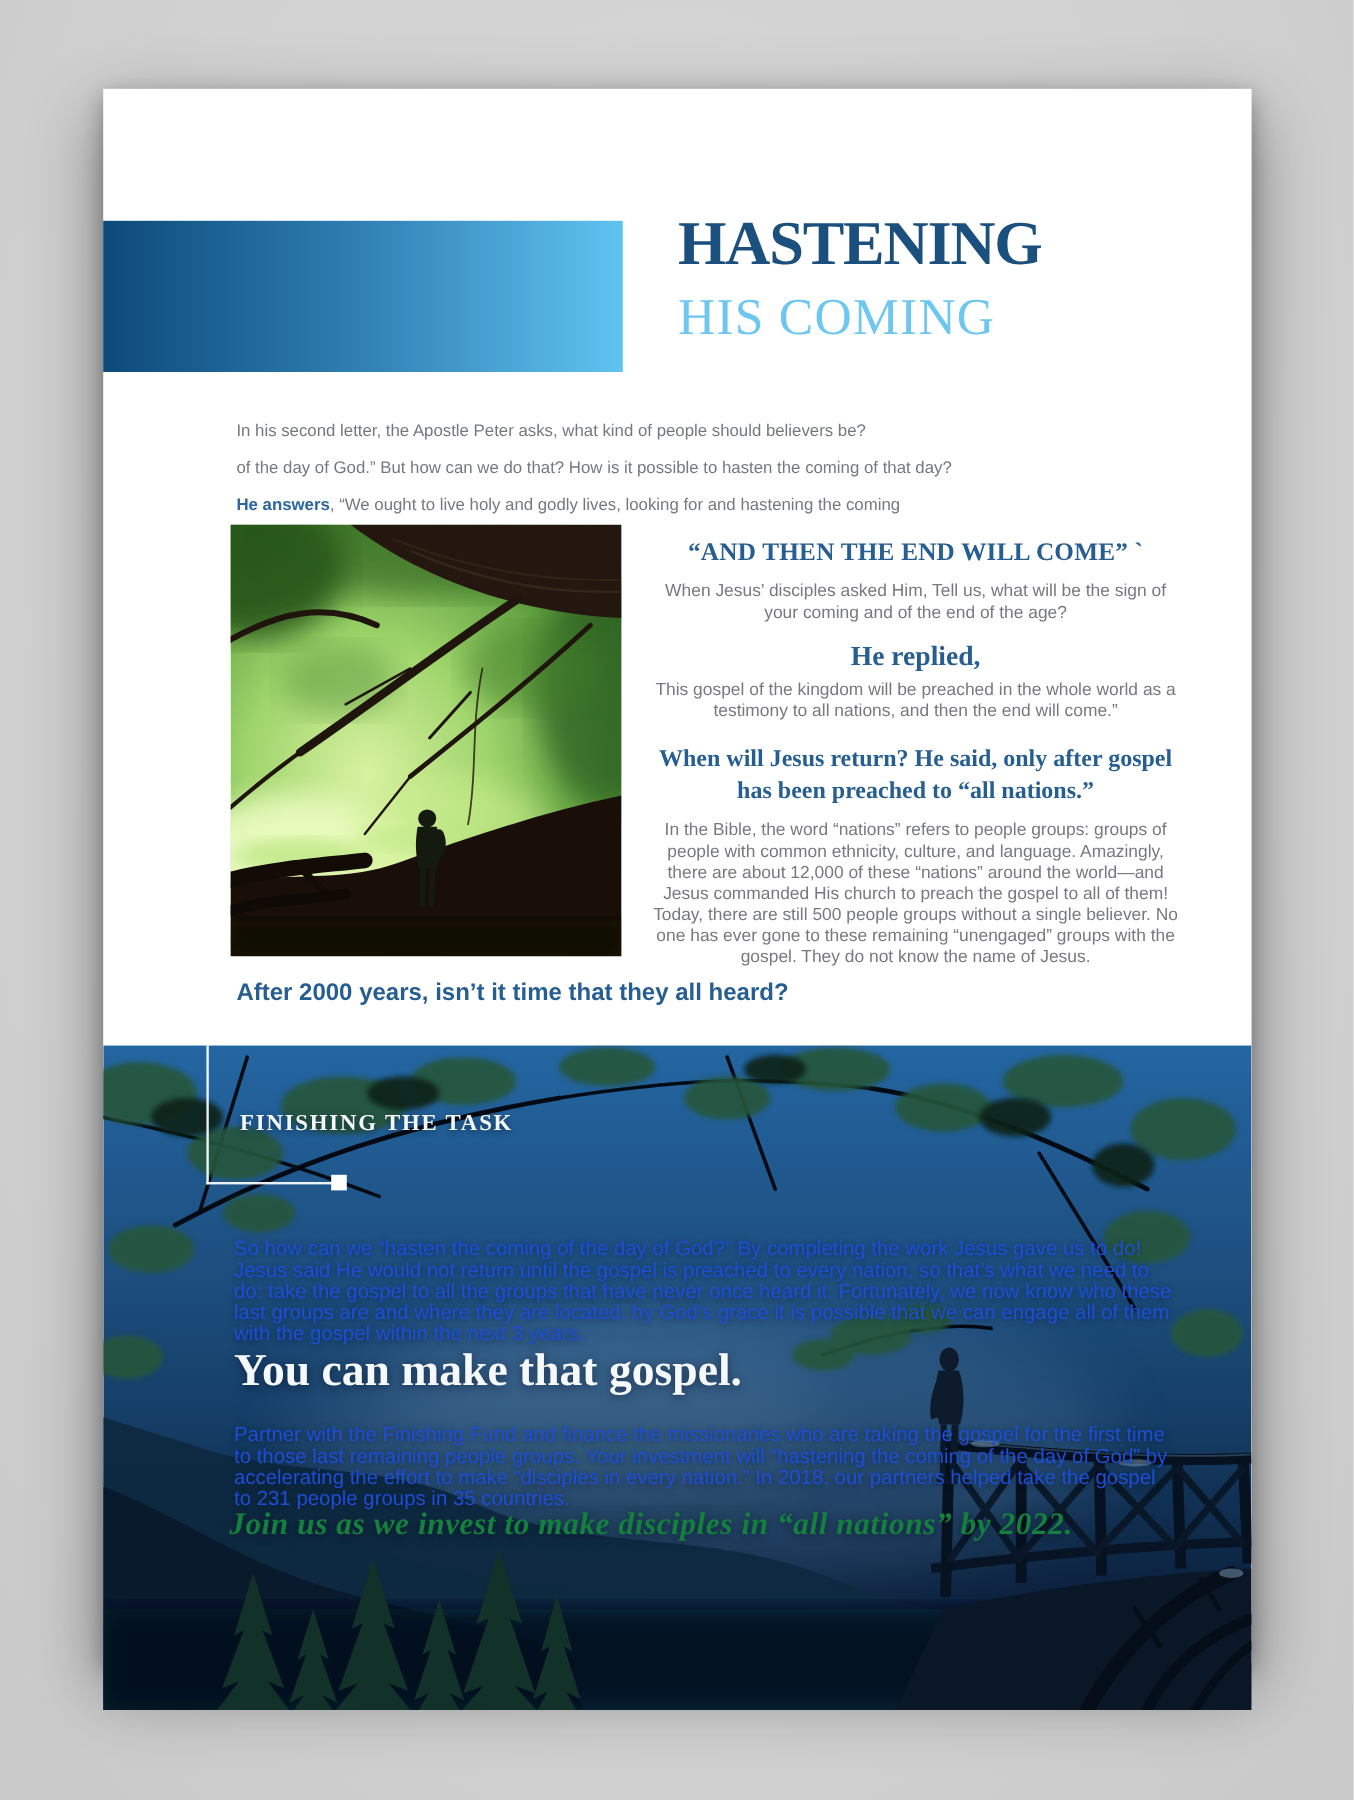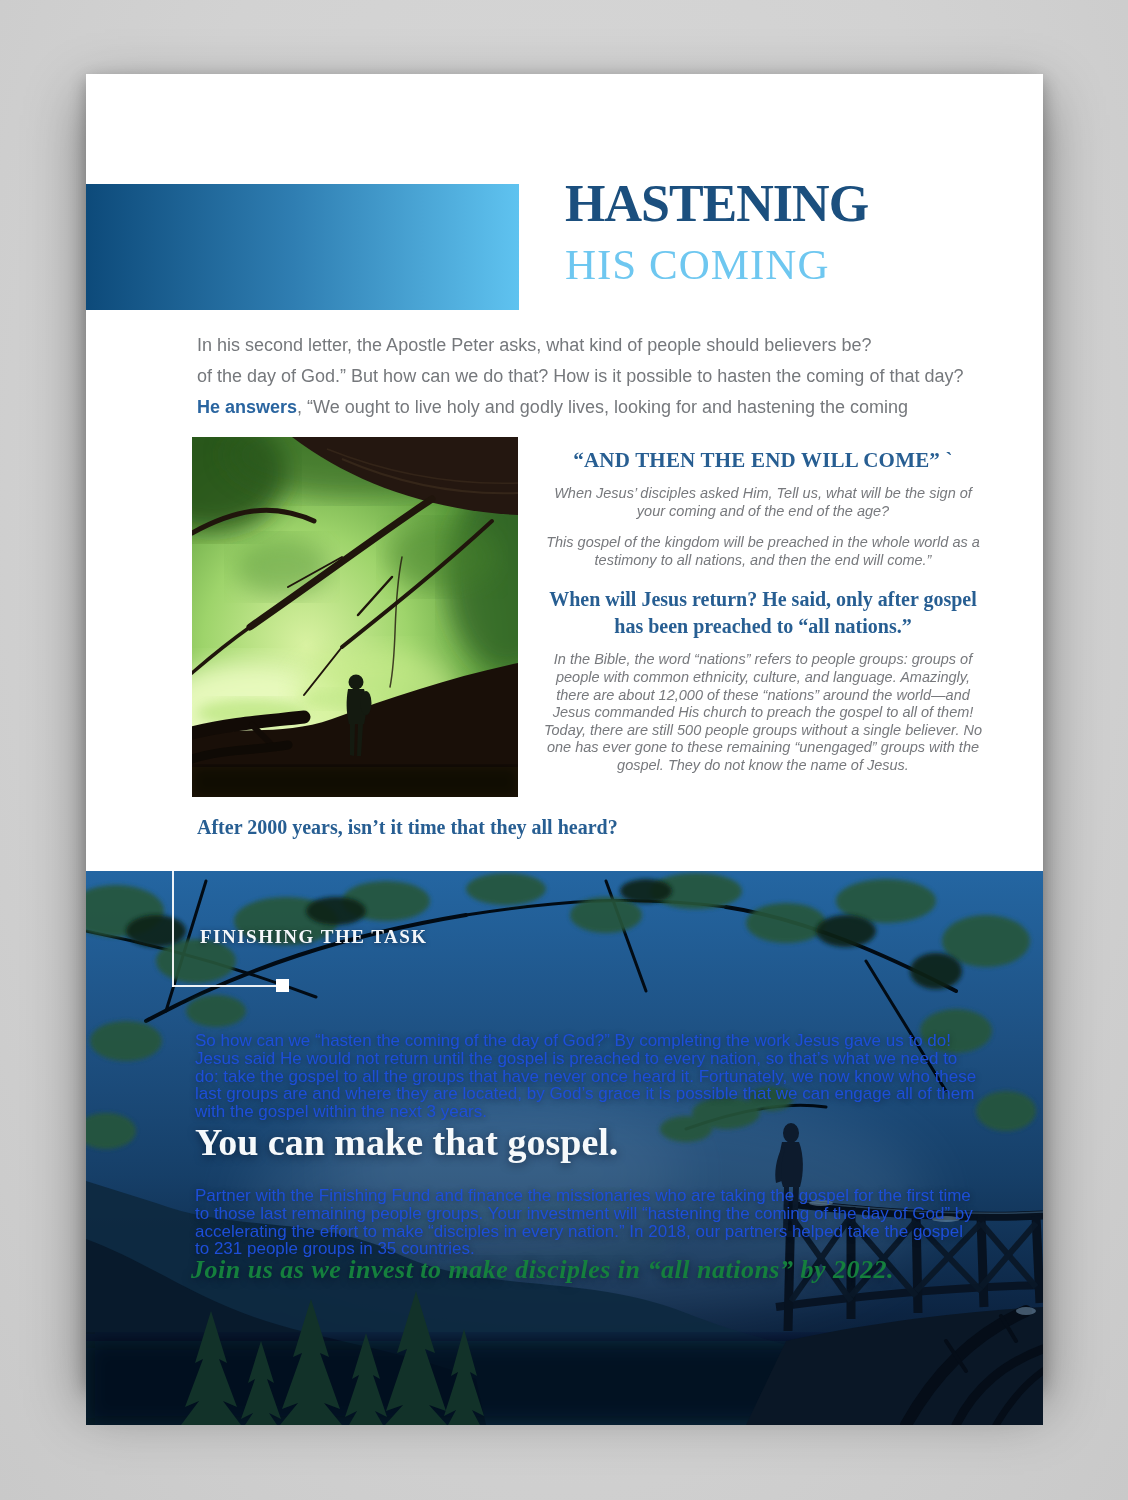--- a/index.html
+++ b/index.html
@@ -20,38 +20,38 @@
     position:absolute;left:479px;top:104px;line-height:1;
     font-family:"Liberation Serif", serif;font-weight:bold;font-size:52px;
     letter-spacing:-1px;color:#1b4f7e;white-space:nowrap;
   }
   .title2{
     position:absolute;left:479px;top:169px;line-height:1;
     font-family:"Liberation Serif", serif;font-weight:400;font-size:43px;
     letter-spacing:1px;color:#6ec7f0;white-space:nowrap;
   }
   .intro{
-    position:absolute;left:111px;top:256px;width:852px;
-    font-size:18px;line-height:31px;color:#75787c;
+    position:absolute;left:111px;top:269px;width:852px;
+    font-size:14px;line-height:31px;color:#75787c;
   }
   .intro .lead{color:#2a65a0;font-weight:bold;}
   .photo{
     position:absolute;left:106px;top:363px;width:326px;height:360px;overflow:hidden;
   }
   .rightcol{
     position:absolute;left:458px;top:374px;width:438px;color:#77797d;text-align:center;
   }
   .h-serif{font-family:"Liberation Serif", serif;font-weight:bold;color:#275e92;margin:0;}
   .h1s{font-size:21px;line-height:24px;margin-bottom:13px;letter-spacing:.2px;}
   .h2s{font-size:23px;line-height:26px;margin-bottom:7px;}
   .h3s{font-size:20px;line-height:27px;margin-bottom:11px;}
-  .bodytxt{font-size:14.5px;line-height:17.6px;margin:0 0 14px 0;color:#77797d;font-style:italic;}
+  .bodytxt{font-size:14.5px;line-height:17.6px;margin:0 0 14px 0;color:#77797d;}
   .callout{
     position:absolute;left:111px;top:742px;
-    font-family:Liberation Serif, serif;font-weight:bold;font-size:20px;color:#275e92;
+    font-family:Liberation Sans, sans-serif;font-weight:bold;font-size:20px;color:#275e92;
     white-space:nowrap;
   }
   .dark{
     position:absolute;left:0;top:797px;width:957px;height:554px;overflow:hidden;color:#eef2f7;
   }
   .dark svg.bg{position:absolute;left:0;top:0;width:957px;height:554px;}
   .frame-v{position:absolute;left:86px;top:0;width:2px;height:116px;background:rgba(255,255,255,.92);}
   .frame-h{position:absolute;left:86px;top:114px;width:106px;height:2px;background:rgba(255,255,255,.92);}
   .frame-sq{position:absolute;left:190px;top:108px;width:13px;height:13px;background:#ffffff;}
   .kicker{
@@ -147,20 +147,21 @@
         <ellipse cx="23" cy="29" rx="5.5" ry="12"></ellipse>
         <path d="M7,50 L12,50 L11,82 L7,81 Z"></path>
         <path d="M15,50 L20,50 L18,82 L14,82 Z"></path>
       </g>
     </svg>
   </div>
 
   <div class="rightcol">
     <h3 class="h-serif h1s">“AND THEN THE END WILL COME” `</h3>
     <p class="bodytxt">When Jesus’ disciples asked Him, Tell us, what will be the sign of your coming and of the end of the age?</p>
+    <h3 class="h-serif h2s">He replied,</h3>
     <p class="bodytxt" style="margin-bottom:17px;">This gospel of the kingdom will be preached in the whole world as a testimony to all nations, and then the end will come.”</p>
     <h3 class="h-serif h3s">When will Jesus return? He said, only after gospel has been preached to “all nations.”</h3>
     <p class="bodytxt">In the Bible, the word “nations” refers to people groups: groups of people with common ethnicity, culture, and language. Amazingly, there are about 12,000 of these “nations” around the world—and Jesus commanded His church to preach the gospel to all of them! Today, there are still 500 people groups without a single believer. No one has ever gone to these remaining “unengaged” groups with the gospel. They do not know the name of Jesus.</p>
   </div>
 
   <div class="callout">After 2000 years, isn’t it time that they all heard?</div>
 
   <div class="dark">
     <svg class="bg" viewBox="0 0 957 554" preserveAspectRatio="none">
       <defs>

